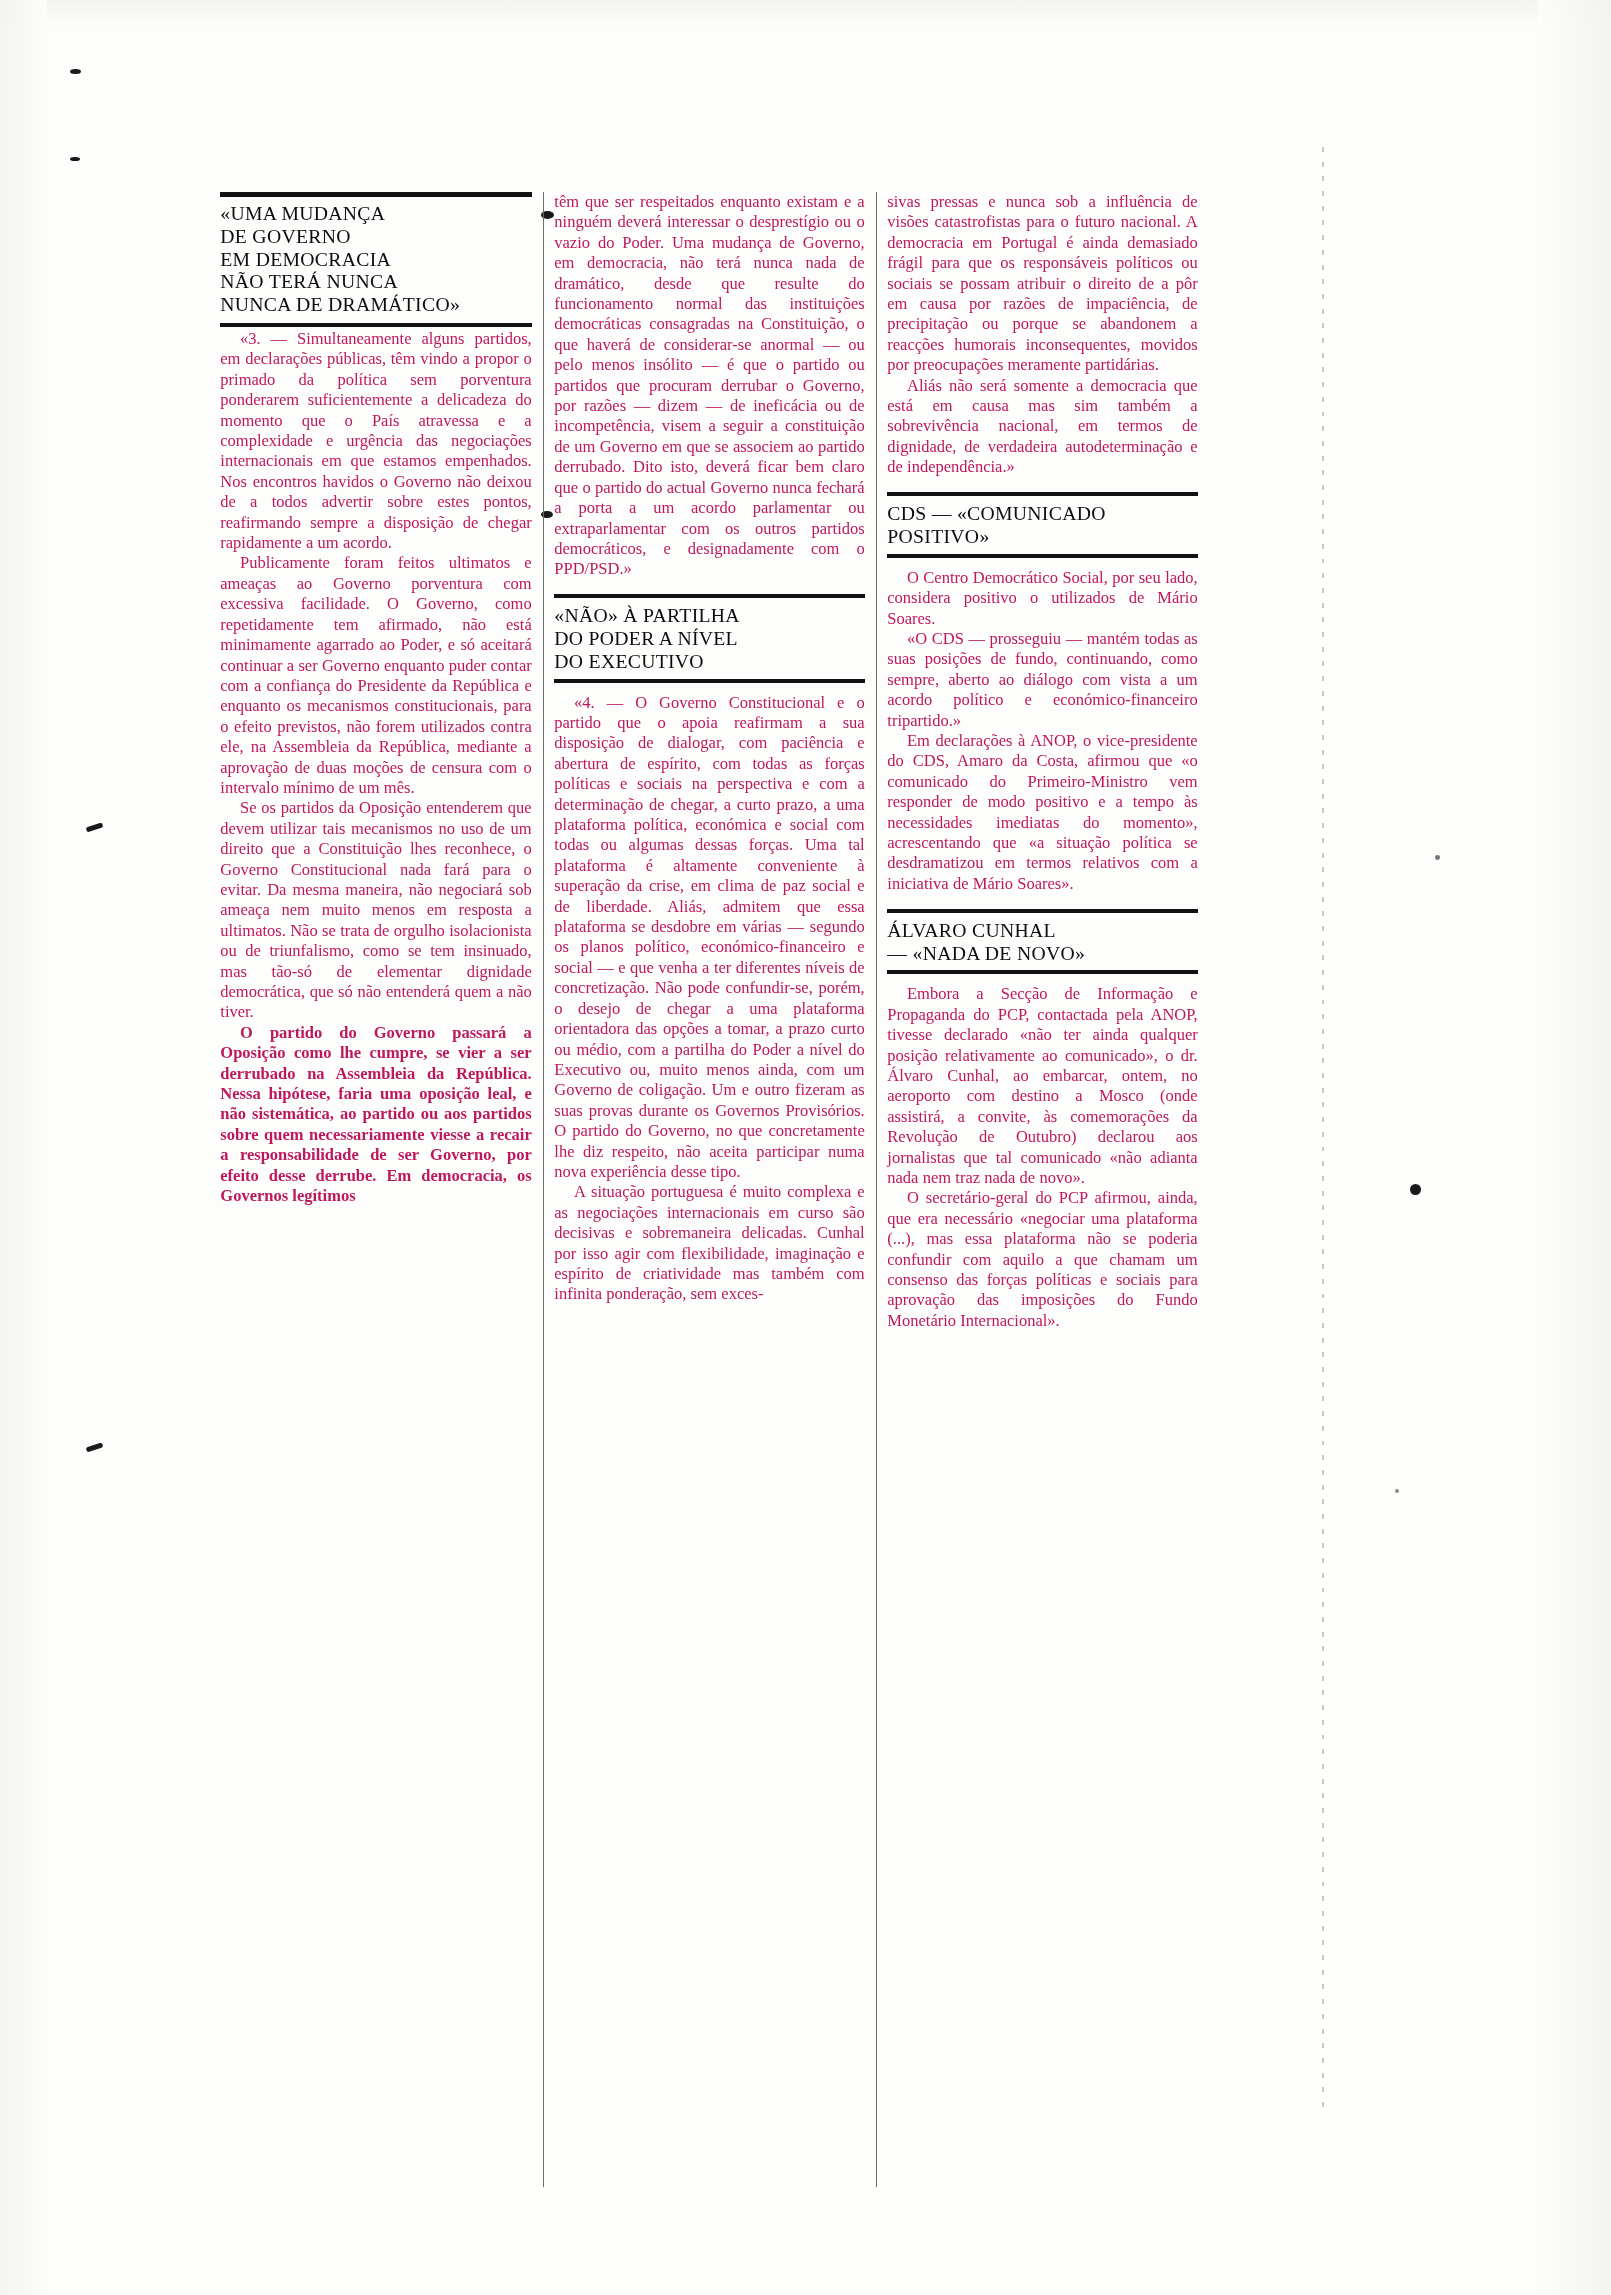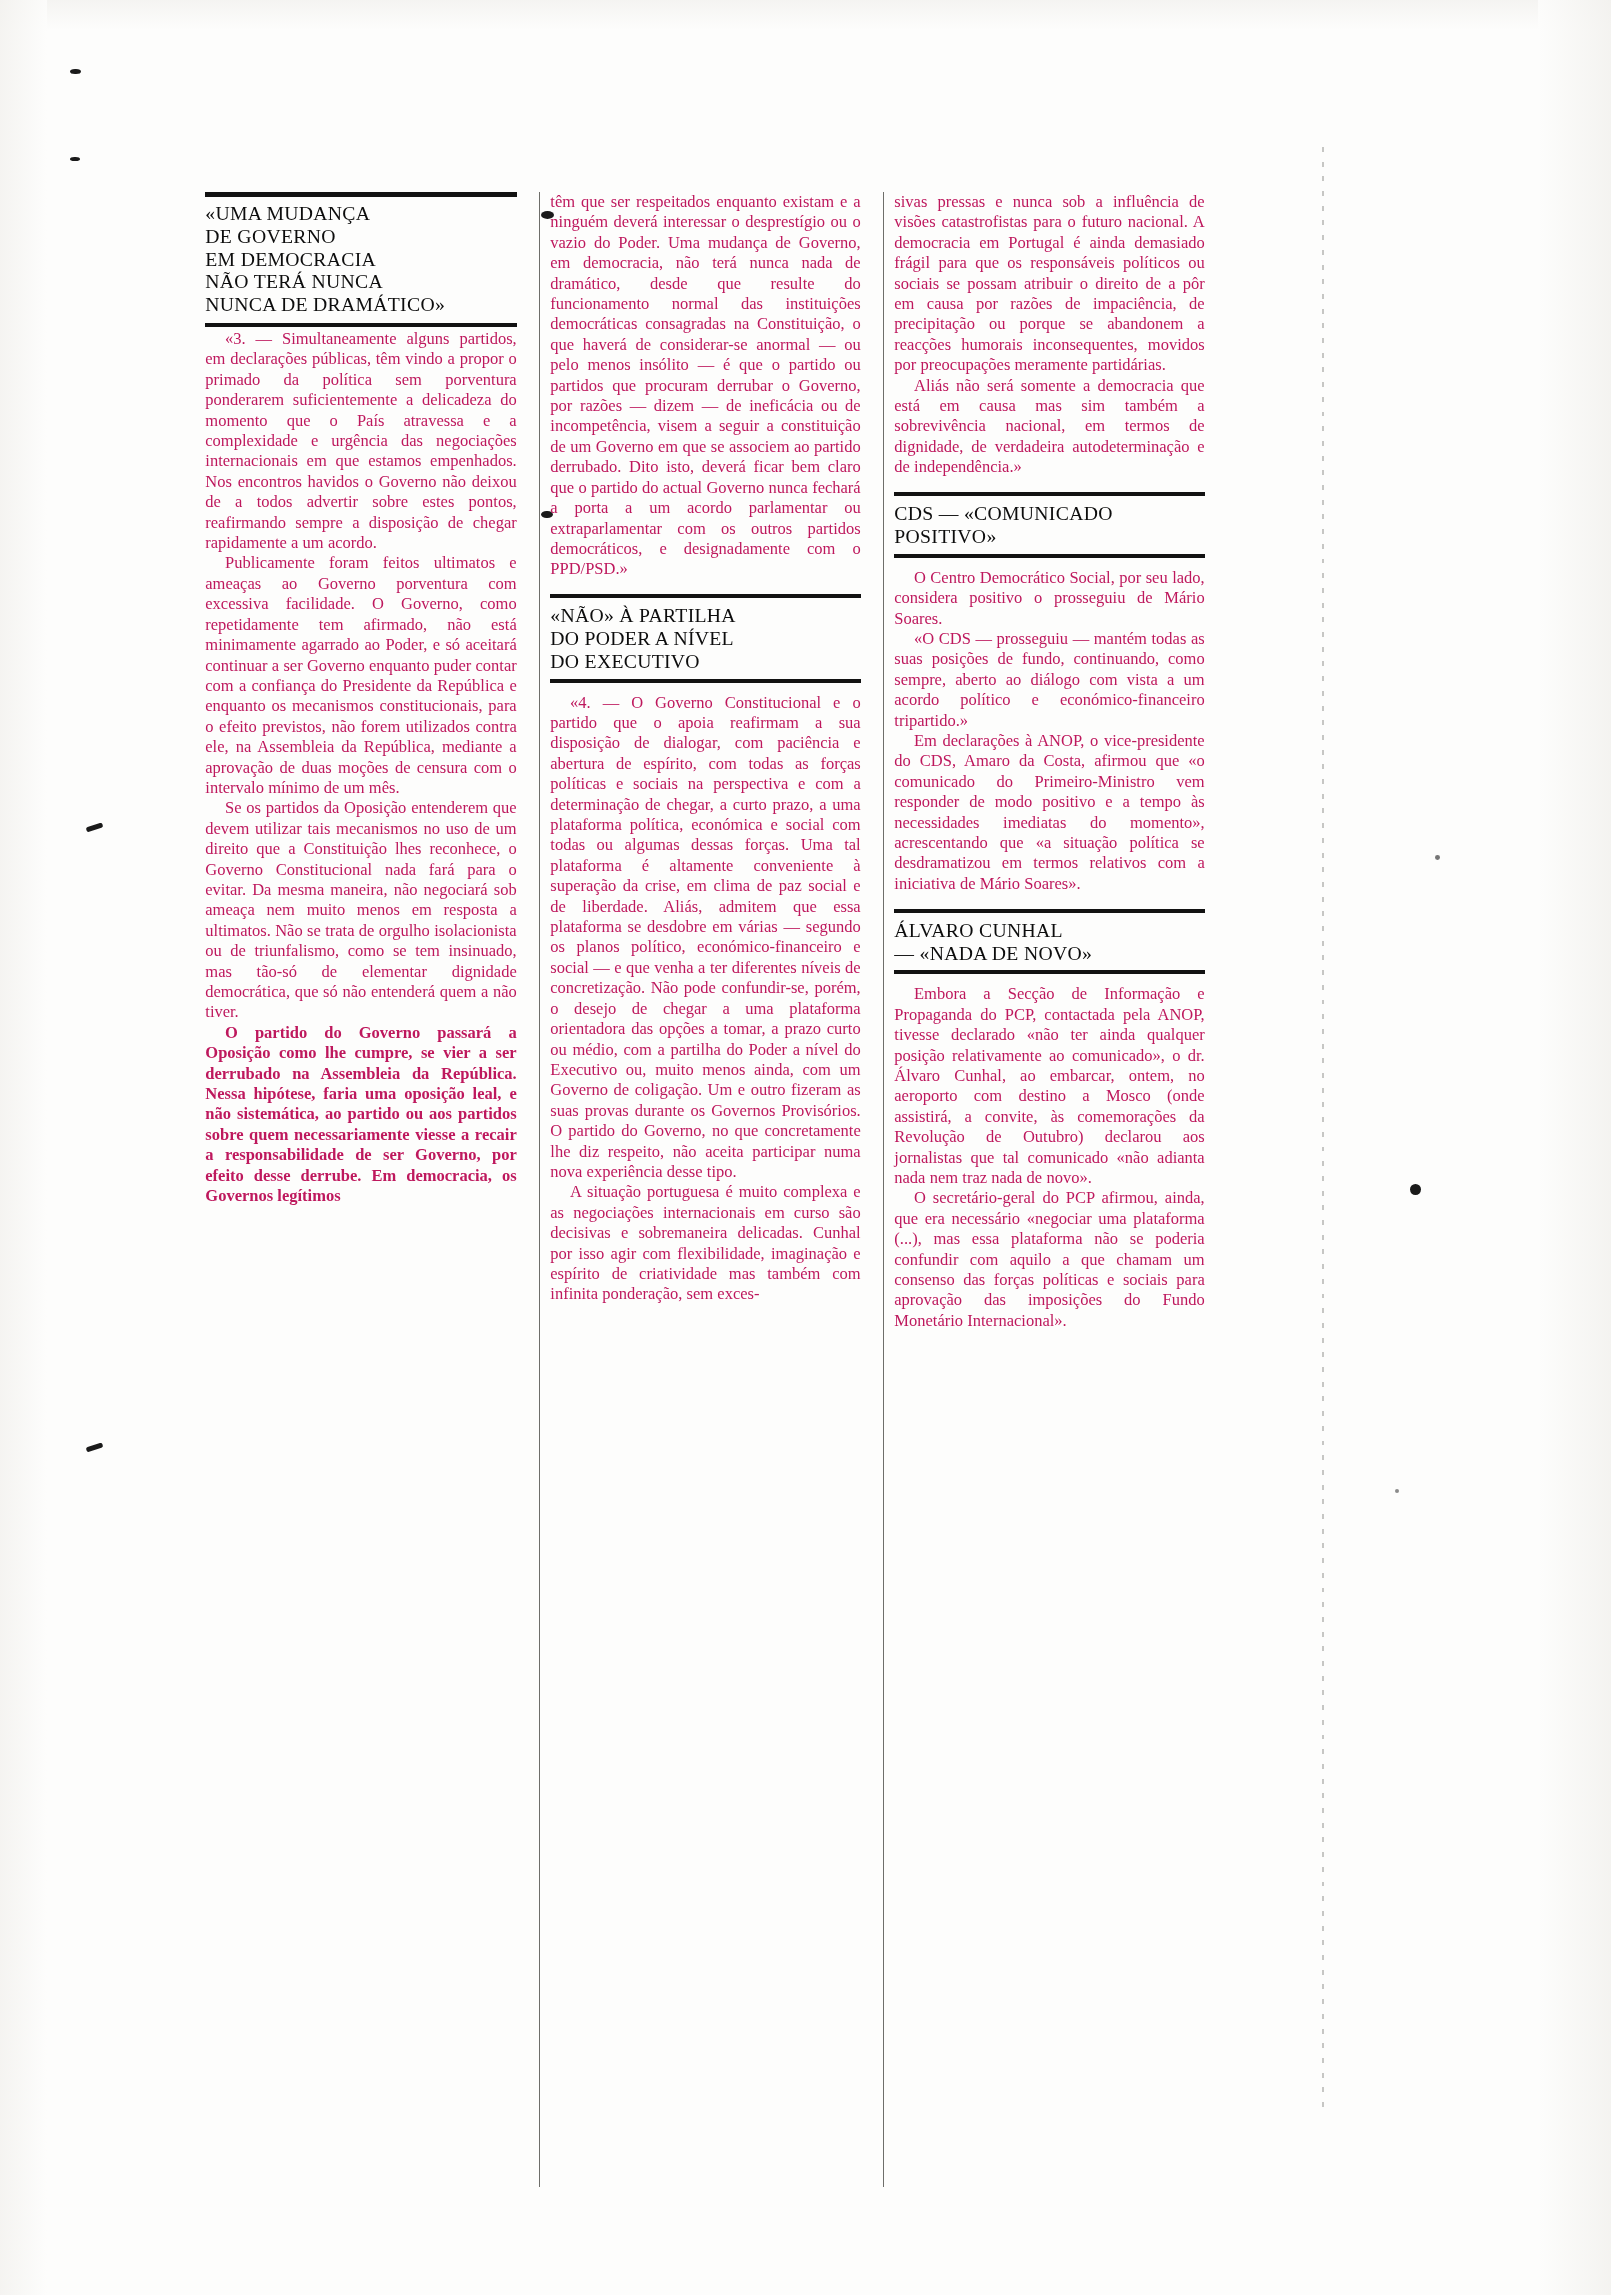--- a/index.html
+++ b/index.html
@@ -62,26 +62,26 @@
   
   .speck {
     position: absolute;
     background: #1a1a1a;
     border-radius: 50%;
   }
 
   
   #newspaper {
     position: absolute;
-    left: 195px;
+    left: 210px;
     top: 192px;
     width: 1164px;
     height: 1995px;
     display: flex;
-    gap: 12px;
+    gap: 1px;
   }
 
   .col {
     width: 332px;
     position: relative;
     padding: 0 10.3px;
     box-sizing: border-box;
   }
   .col + .col {
     border-left: 1px solid #6e6e6a;
@@ -197,21 +197,21 @@
 
       <div class="spacer-md"></div>
 
       <div class="hl-block sub">
         <div class="hl-line">CDS — «COMUNICADO</div>
         <div class="hl-line">POSITIVO»</div>
       </div>
 
       <div class="spacer-sm"></div>
 
-      <p class="body indent">O Centro Democrático Social, por seu lado, considera positivo o prosseguiu de Mário Soares.</p>
+      <p class="body indent">O Centro Democrático Social, por seu lado, considera positivo o utilizados de Mário Soares.</p>
       <p class="body indent">«O CDS — prosseguiu — mantém todas as suas posições de fundo, continuando, como sempre, aberto ao diálogo com vista a um acordo político e económico-financeiro tripartido.»</p>
       <p class="body indent">Em declarações à ANOP, o vice-presidente do CDS, Amaro da Costa, afirmou que «o comunicado do Primeiro-Ministro vem responder de modo positivo e a tempo às necessidades imediatas do momento», acrescentando que «a situação política se desdramatizou em termos relativos com a iniciativa de Mário Soares».</p>
 
       <div class="spacer-md"></div>
 
       <div class="hl-block sub">
         <div class="hl-line">ÁLVARO CUNHAL</div>
         <div class="hl-line">— «NADA DE NOVO»</div>
       </div>
 

